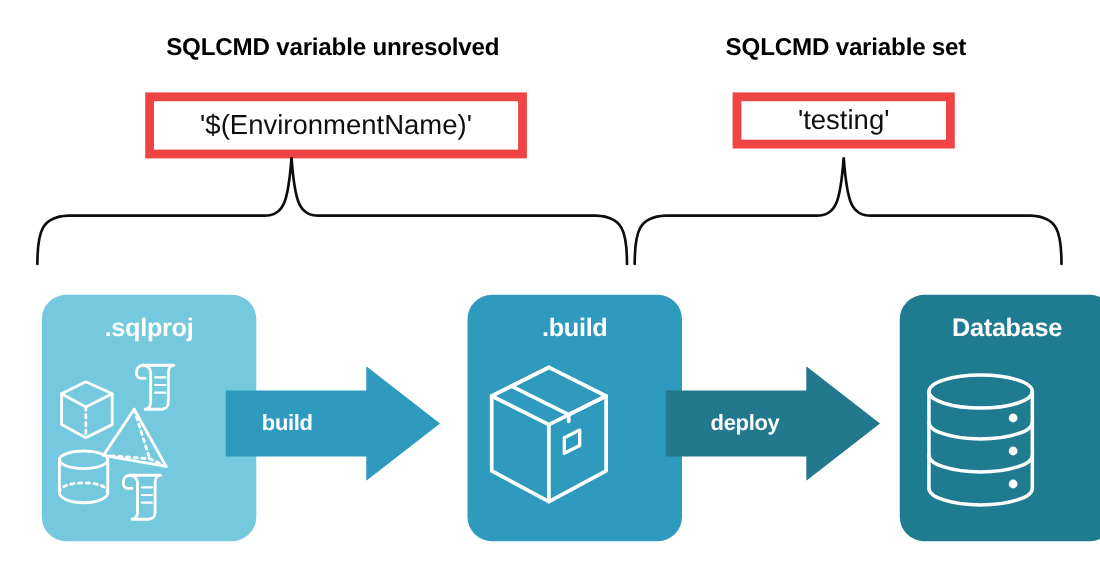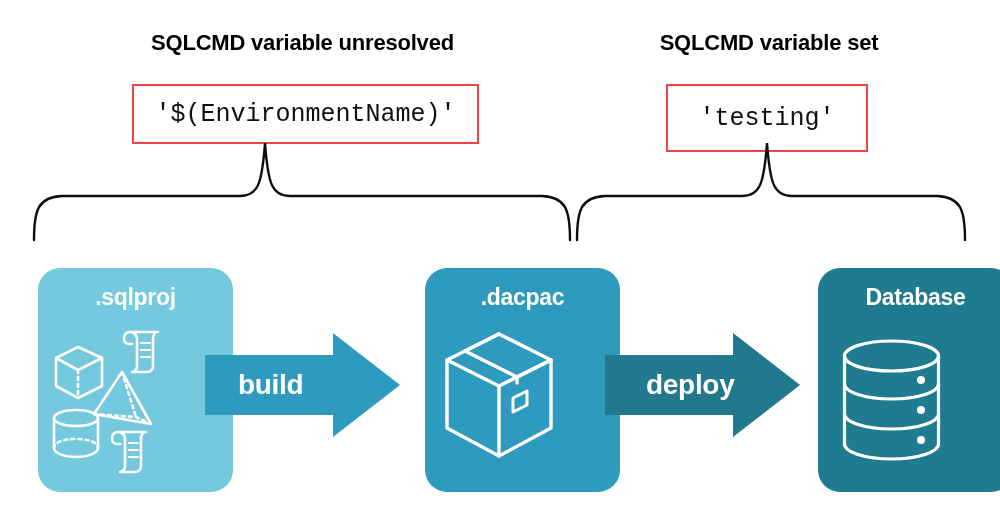--- a/index.html
+++ b/index.html
@@ -31,33 +31,33 @@
     white-space: nowrap;
     text-align: center;
   }
   #title-left  { left: 0px;   top: 30px; width: 605px; }
   #title-right { left: 573px; top: 30px; width: 392px; }
 
   
   .code-box {
     position: absolute;
     box-sizing: border-box;
-    border: 2px solid #ef4444;
+    border: 8px solid #ef4444;
     background: #ffffff;
     display: flex;
     align-items: center;
     justify-content: center;
-    font-family: Liberation Mono, monospace;
+    font-family: Liberation Sans, sans-serif;
     font-size: 25px;
     color: #0f0f0f;
     letter-spacing: 0px;
     white-space: nowrap;
   }
   #code-left  { left: 132px; top: 84px; width: 347px; height: 60px; }
-  #code-right { left: 666px; top: 84px; width: 202px; height: 68px; }
+  #code-right { left: 666px; top: 84px; width: 202px; height: 51px; }
 
   
   #braces {
     position: absolute;
     left: 0;
     top: 140px;
     width: 1000px;
     height: 110px;
   }
 
@@ -104,21 +104,21 @@
   }
   #arrow-build  { left: 205px; }
   #arrow-deploy { left: 605px; }
   .arrow-label {
     position: absolute;
     top: 355px;
     height: 60px;
     line-height: 60px;
     font-family: "Liberation Sans", sans-serif;
     font-weight: bold;
-    font-size: 28px;
+    font-size: 20px;
     color: #ffffff;
     letter-spacing: -0.3px;
     white-space: nowrap;
     text-align: left;
   }
   #label-build  { left: 238px; }
   #label-deploy { left: 646px; }
 </style>
 </head>
 <body>
@@ -195,21 +195,21 @@
       </g>
     </svg>
   </div>
 
   <svg class="arrow" id="arrow-build" viewBox="0 0 195 104">
     <path d="M 0,22 L 128,22 L 128,0 L 195,52 L 128,104 L 128,82 L 0,82 Z" fill="#2E9BBE"></path>
   </svg>
   <div class="arrow-label" id="label-build">build</div>
 
   <div class="card" id="card-dacpac">
-    <div class="card-label">.dacpac</div>
+    <div class="card-label">.build</div>
     <svg class="card-art" viewBox="0 0 147 170">
       <g fill="none" stroke="#ffffff" stroke-width="3.4" stroke-linejoin="round" stroke-linecap="round">
 
         <path d="M 22,40 L 74,14 L 126,40 L 126,108 L 74,136 L 22,108 Z"></path>
         <path d="M 22,40 L 74,66 L 126,40"></path>
         <path d="M 74,66 L 74,136"></path>
 
         <path d="M 40,31 L 92,57 L 126,40"></path>
         <path d="M 40,31 L 74,14"></path>
         <path d="M 92,57 L 92,63"></path>

